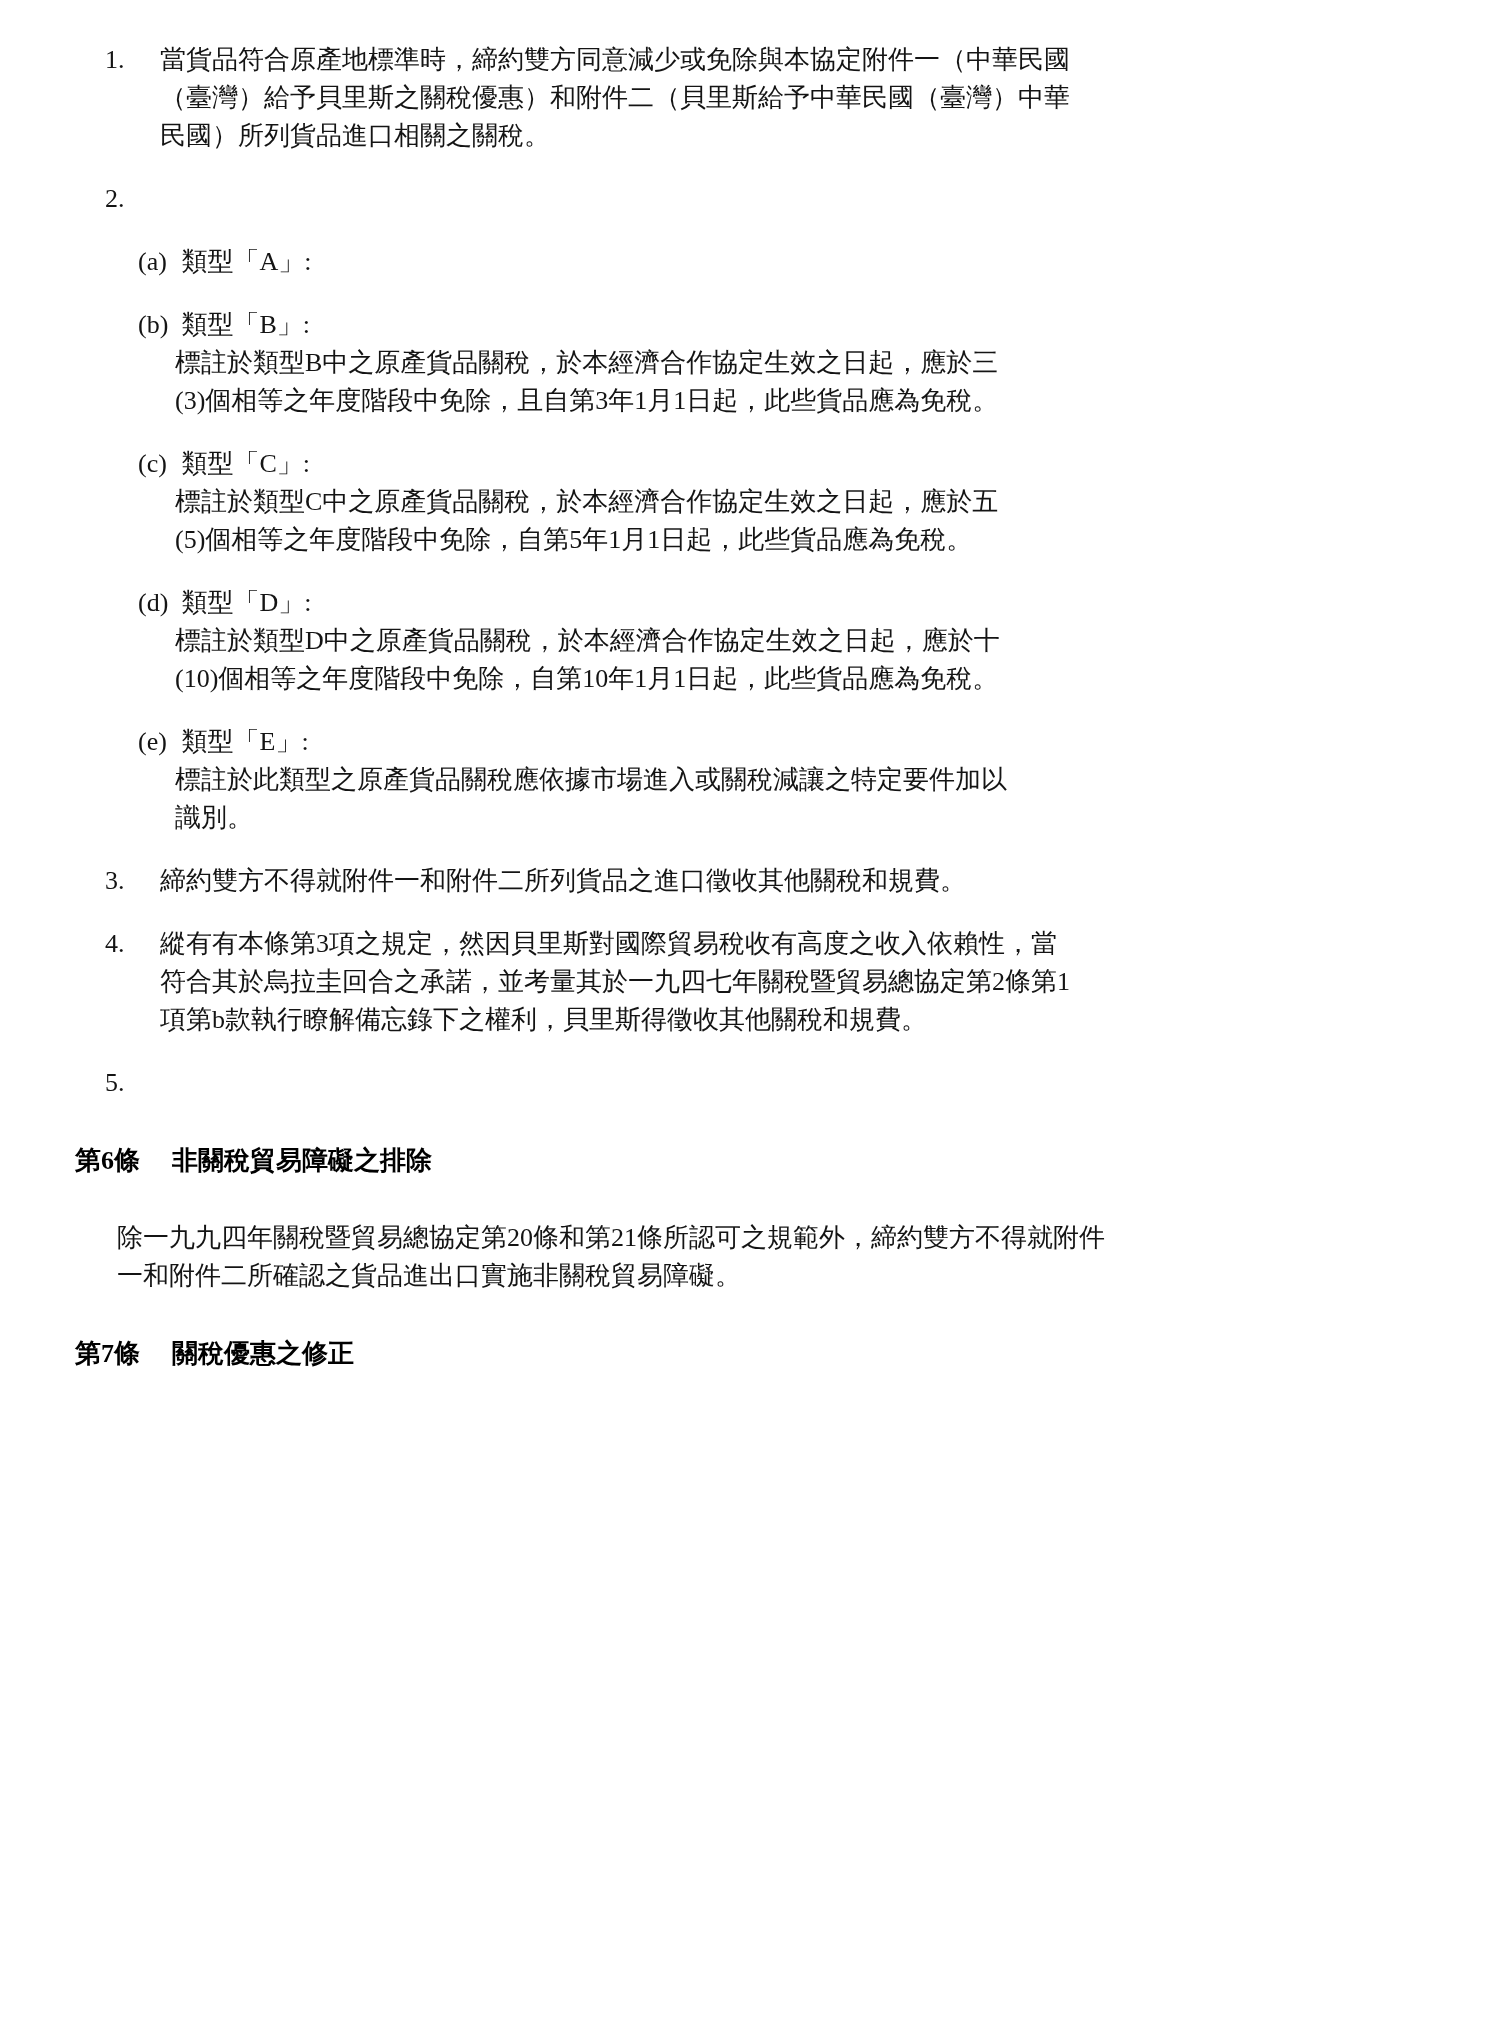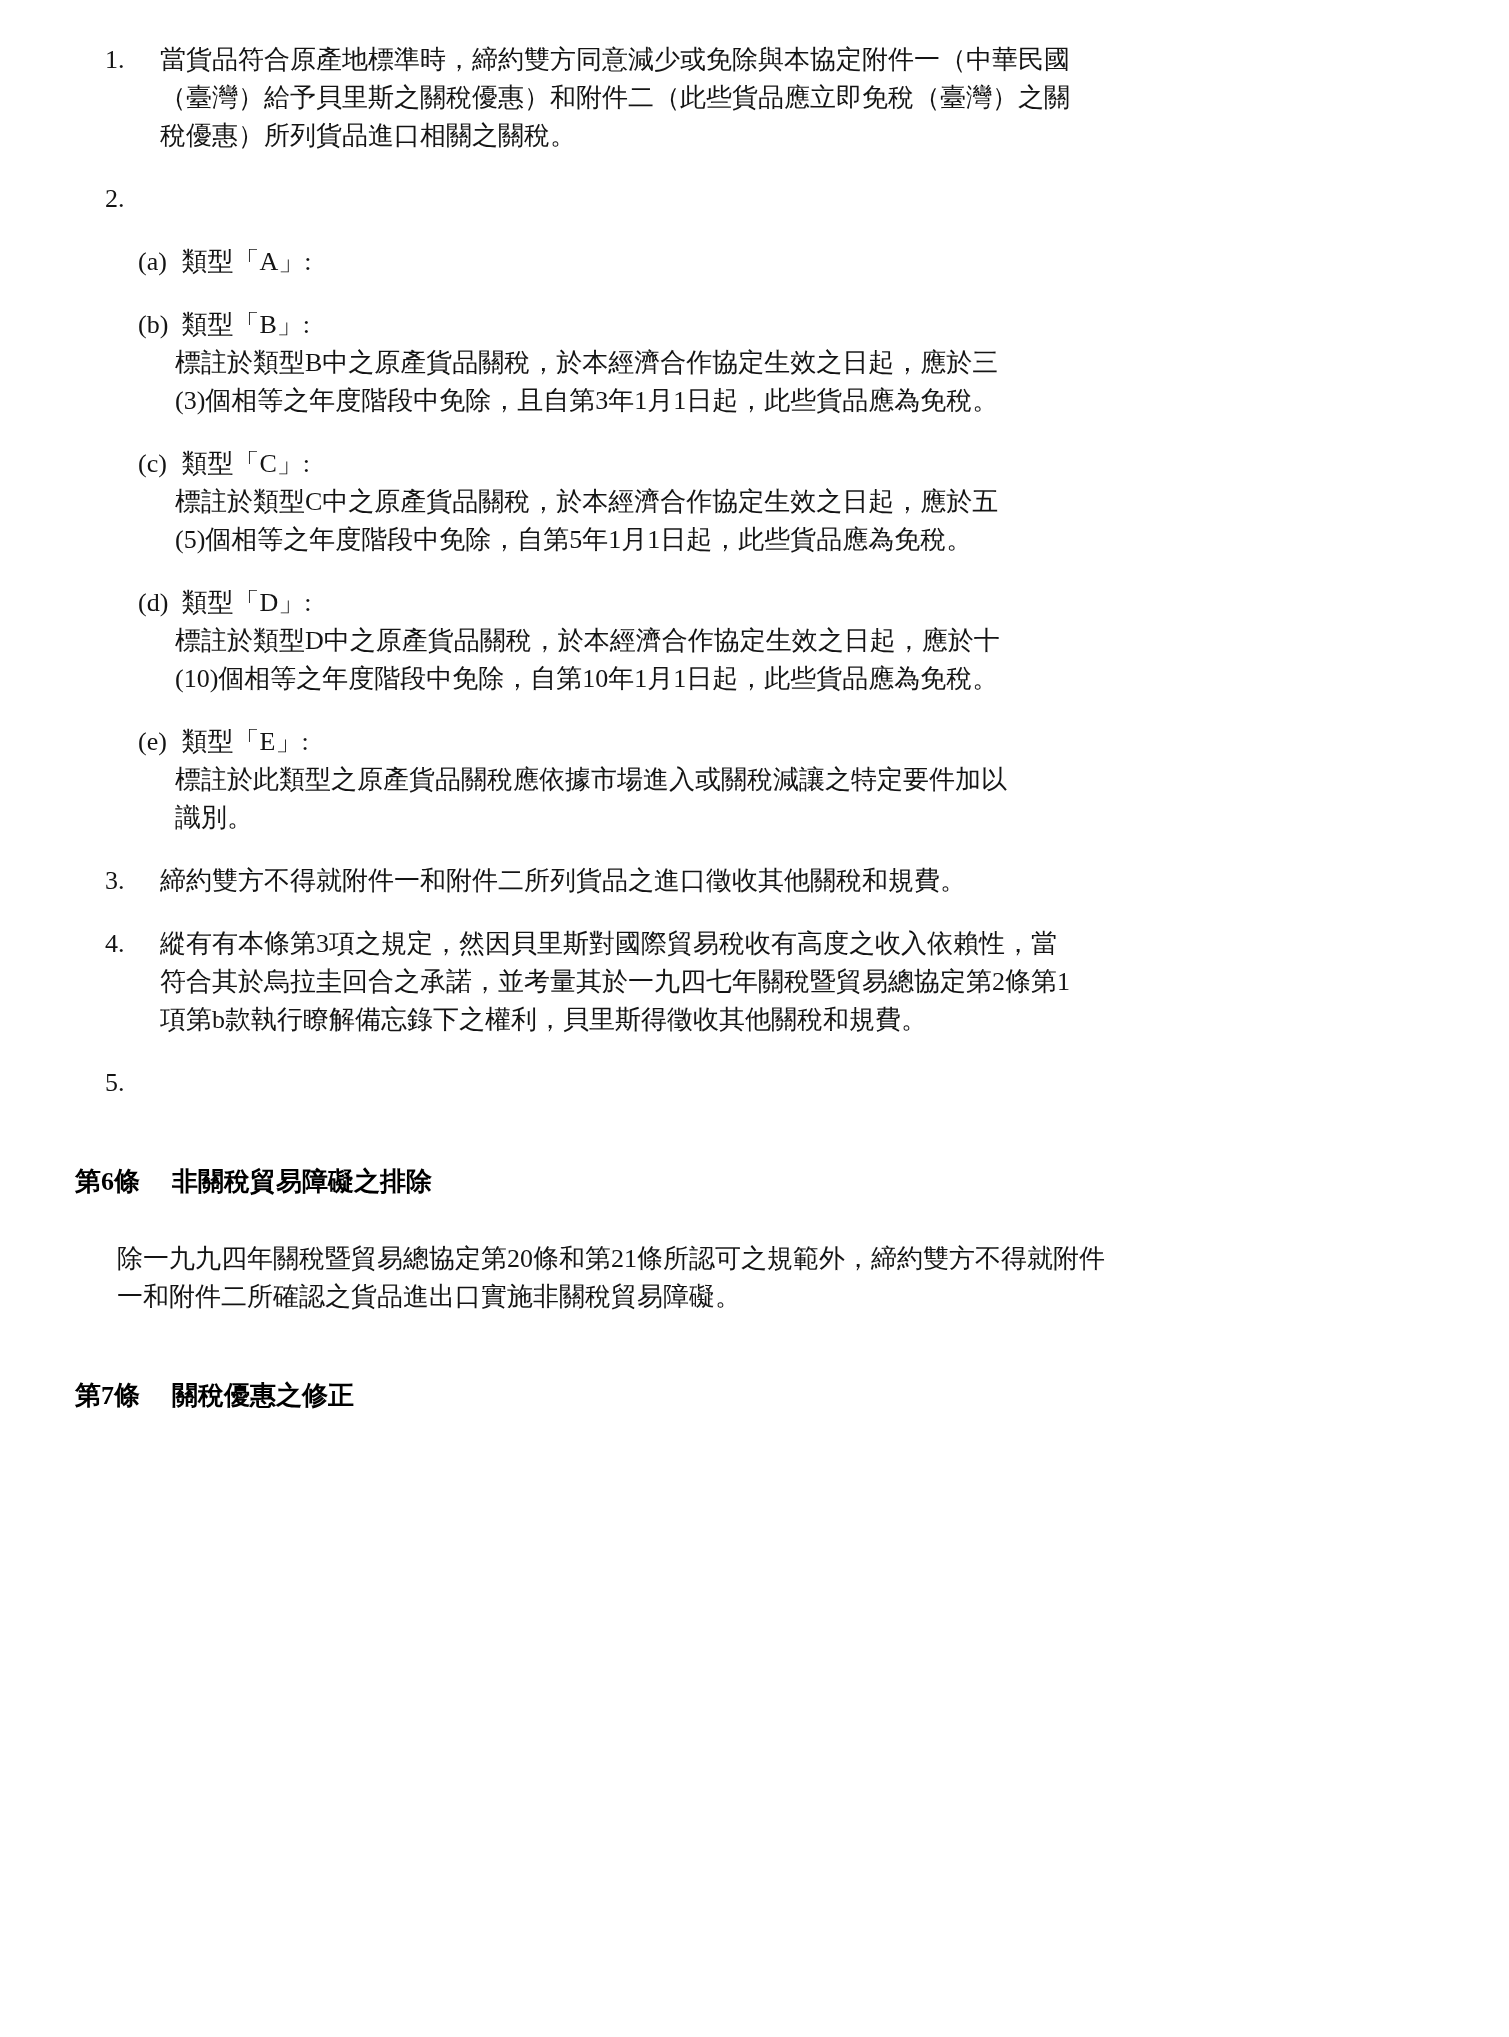--- a/index.html
+++ b/index.html
@@ -37,41 +37,41 @@
   .sub .head .label {
     display: inline-block;
     min-width: 37px;
   }
   .sub .body {
     margin-left: 37px;
     width: 850px;
   }
   .article {
     display: flex;
-    margin: 61px 0 39px 75px;
+    margin: 40px 0 39px 75px;
     font-weight: bold;
     color: #000000;
   }
   .article .anum {
     flex: none;
     width: 97px;
   }
   .para {
     margin: 10px 0 0 117px;
     width: 990px;
   }
 </style>
 </head>
 <body>
 
 <div class="page">
 
   <div class="item">
     <span class="num">1.</span>
-    <div class="text">當貨品符合原產地標準時，締約雙方同意減少或免除與本協定附件一（中華民國（臺灣）給予貝里斯之關稅優惠）和附件二（此些貨品應立即免稅（臺灣）之關稅優惠）所列貨品進口相關之關稅。</div>
+    <div class="text">當貨品符合原產地標準時，締約雙方同意減少或免除與本協定附件一（中華民國（臺灣）給予貝里斯之關稅優惠）和附件二（貝里斯給予中華民國（臺灣）中華民國）所列貨品進口相關之關稅。</div>
   </div>
 
   <div class="item">
     <span class="num">2.</span>
   </div>
 
   <div class="sub">
     <div class="head">
       <span class="label">(a)</span>
       <span class="title">類型「A」:</span>

